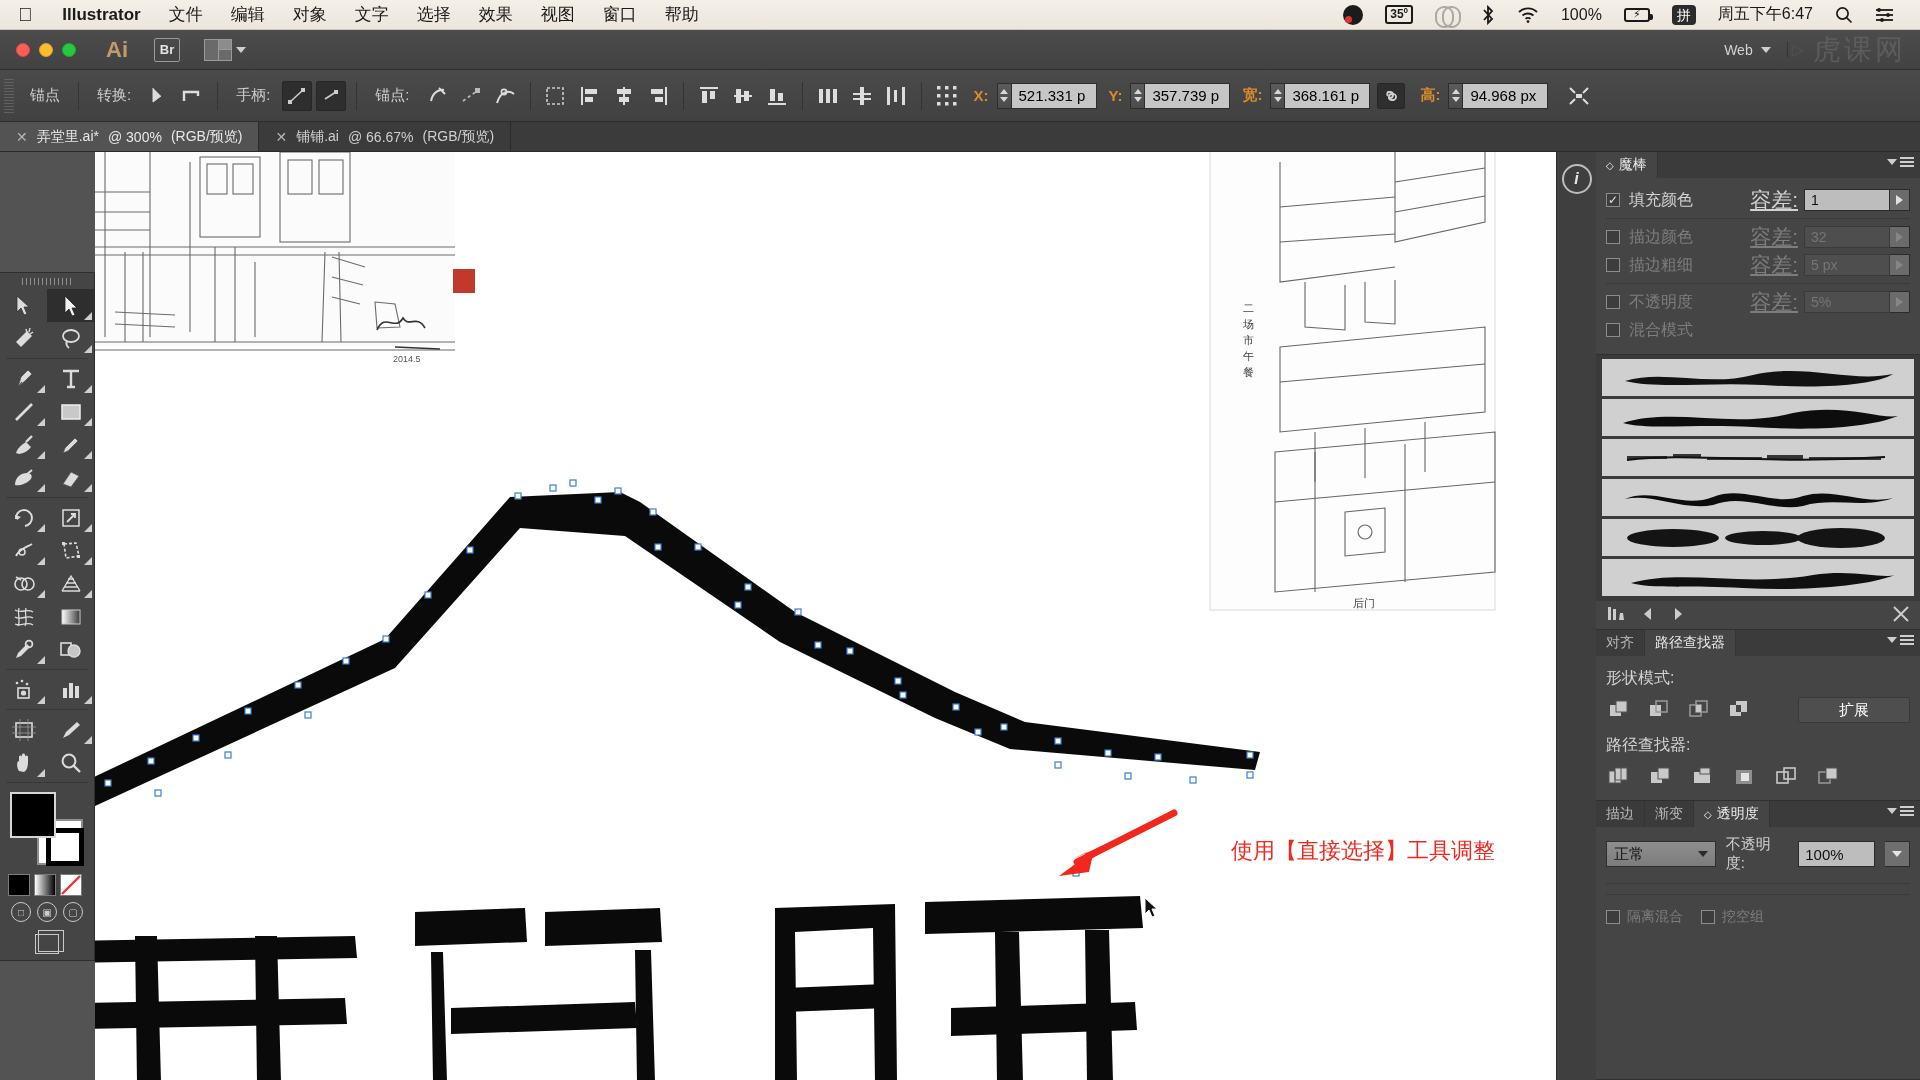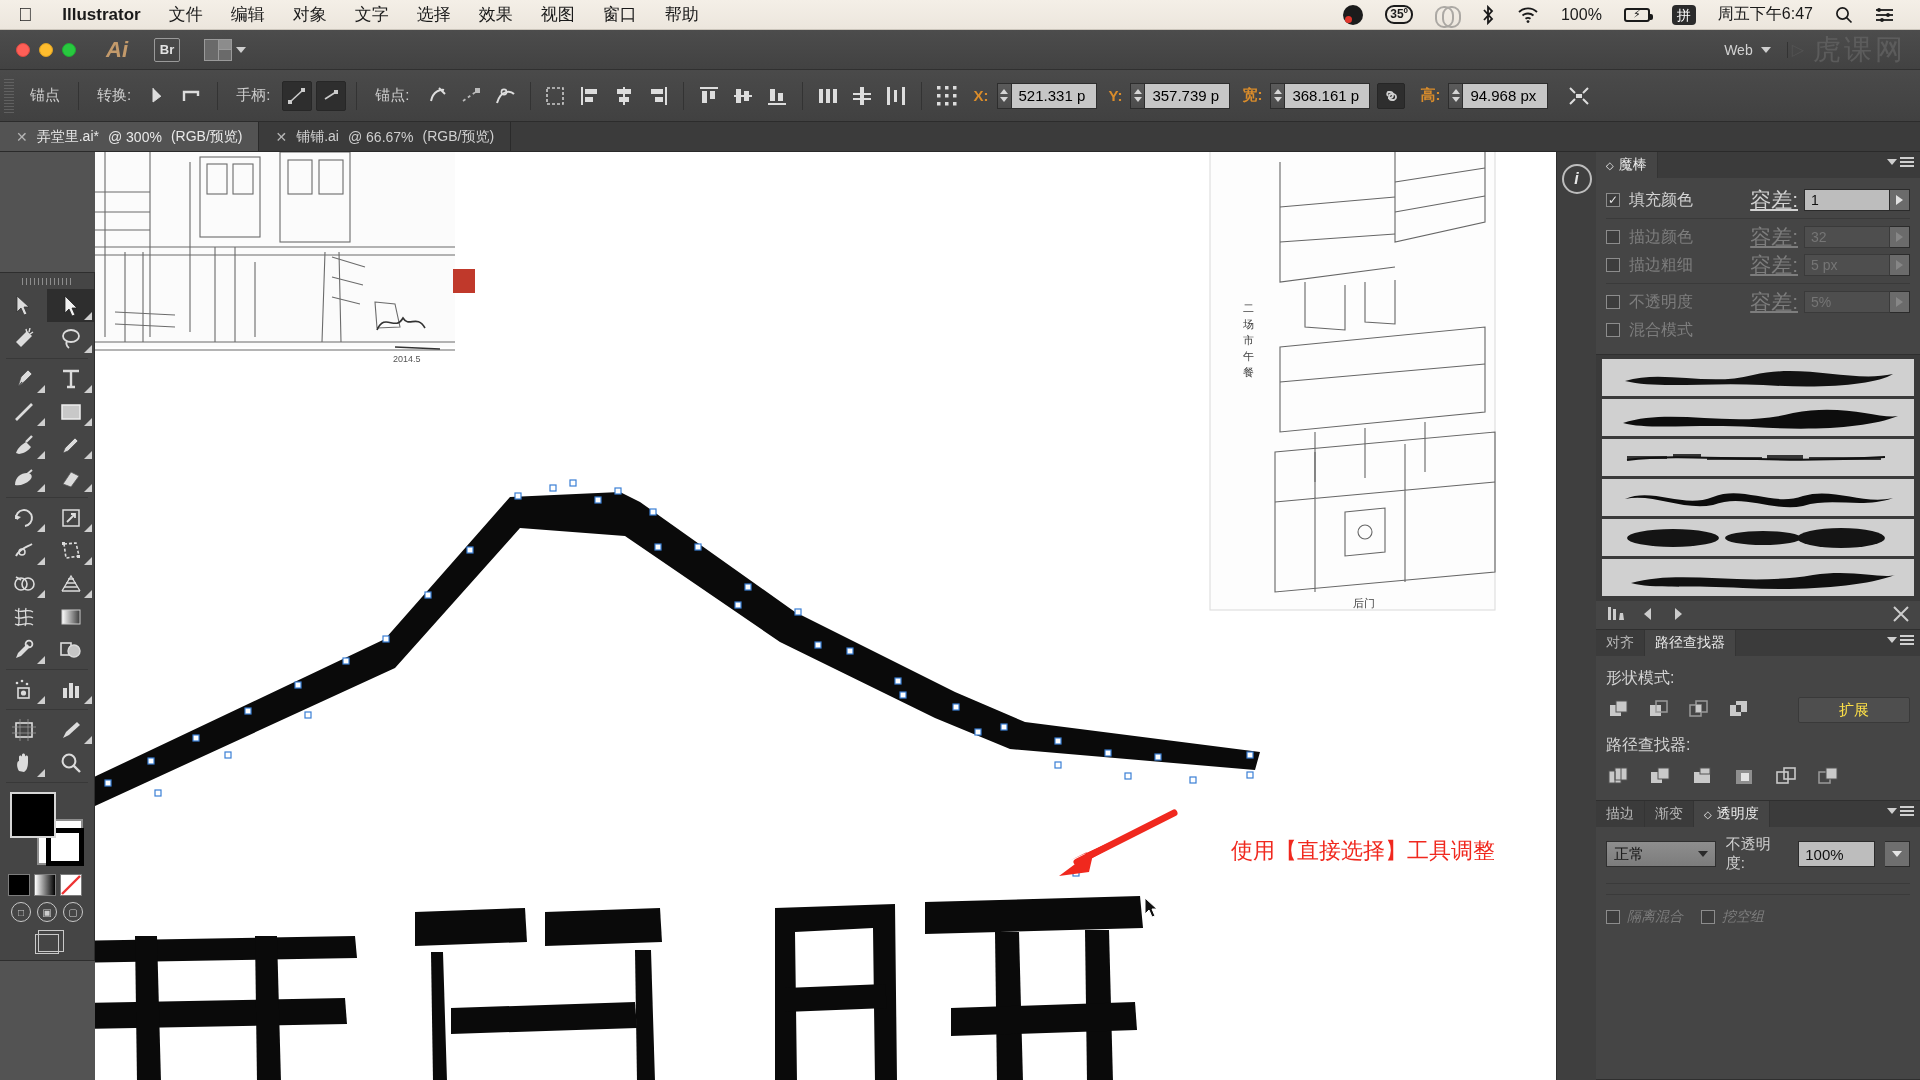--- a/index.html
+++ b/index.html
@@ -18,21 +18,21 @@
     border-bottom: 1px solid #cbc5bb;
     display:flex; align-items:center; font-size:17px; color:#1a1a1a;
   }
   .menubar .apple { margin:0 16px 0 18px; font-size:19px; line-height:1; }
   .menubar .mi { padding:0 14px; white-space:nowrap; }
   .menubar .mi.bold { font-weight:bold; }
   .menubar .spacer { flex:1; }
   .menubar .right { display:flex; align-items:center; gap:0px; padding-right:14px; }
   .menubar .right .ri { padding:0 11px; display:flex; align-items:center; white-space:nowrap; font-size:16px;}
   .badge-temp {
-    border:2px solid #1a1a1a; border-radius:9px; font-size:12px;
+    border:2px solid #1a1a1a; border-radius:3px; font-size:12px;
     padding:0px 3px; font-weight:bold; line-height:15px;
   }
   .pinyin {
     background:#2b2b2b; color:#fff; border-radius:4px; font-size:14px;
     padding:2px 5px; line-height:16px;
   }
   .cc-icon { width:24px; height:18px; position:relative; opacity:.45; }
   .cc-icon::before, .cc-icon::after{
     content:""; position:absolute; top:0; width:15px; height:18px;
     border:2.5px solid #5a5a5a; border-radius:9px/9px;
@@ -52,21 +52,21 @@
     position:absolute; left:0; top:30px; width:1920px; height:40px;
     background: linear-gradient(#4c4c4c,#424242);
     border-bottom:1px solid #303030;
     display:flex; align-items:center; color:#d2d2d2; font-size:14px;
   }
   .traffic { display:flex; gap:9px; padding:0 16px; }
   .tl { width:14px;height:14px;border-radius:50%; }
   .tl.r{background:#ff5f57;border:1px solid #dd4a42;}
   .tl.y{background:#ffbd2e;border:1px solid #dea123;}
   .tl.g{background:#28c93f;border:1px solid #1dae32;}
-  .ai-logo { color:#c39a6b; font-weight:bold; font-size:22px; font-style:italic; padding:0 26px 0 14px;}
+  .ai-logo { color:#c39a6b; font-weight:bold; font-size:22px; padding:0 26px 0 14px;}
   .sqbtn {
     border:1px solid #9a9a9a; color:#e2e2e2; font-size:13px; font-weight:bold;
     width:26px;height:24px; display:flex;align-items:center;justify-content:center;
     border-radius:2px; margin-right:24px;
   }
   .arrange {
     display:flex;align-items:center;gap:4px;
   }
   .arrange .box { width:28px;height:22px;border:1px solid #9a9a9a; display:flex; }
   .arrange .box .l{flex:1;border-right:1px solid #9a9a9a;background:#6a6a6a;}
@@ -241,21 +241,21 @@
     height:28px;display:flex;align-items:center;gap:14px;padding:0 10px;background:#454545;color:#cfcfcf;
   }
   .brushnav .grow{flex:1;}
 
   
   .pfttl{ font-size:16px; margin:4px 0 8px; }
   .pfrow{ display:flex; align-items:center; gap:14px; margin-bottom:4px; }
   .pfbtn{ width:26px;height:26px; display:flex;align-items:center;justify-content:center; }
   .expandbtn{
     margin-left:auto; width:112px;height:26px;background:#4e4e4e;border:1px solid #393939;
-    display:flex;align-items:center;justify-content:center;color:#fde047;font-size:15px;border-radius:2px;
+    display:flex;align-items:center;justify-content:center;color:#ffffff;font-size:15px;border-radius:2px;
   }
   .pfrow2{ display:flex; gap:16px; margin-top:4px; }
 
   
   .trrow{ display:flex; align-items:center; gap:10px; margin-bottom:10px; }
   .selbox{
     width:112px;height:26px;background:linear-gradient(#8e8e8e,#7c7c7c);border:1px solid #2f2f2f;
     display:flex;align-items:center;padding:0 7px;color:#141414;font-size:15px;position:relative;
   }
   .selbox .tri{position:absolute;right:7px;width:0;height:0;border-left:5px solid transparent;border-right:5px solid transparent;border-top:6px solid #2a2a2a;}
@@ -270,21 +270,21 @@
   .thumb2{ width:68px;height:64px;background:#4e4e4e;border:1px solid #6e6e6e;display:flex;align-items:center;justify-content:center;}
   .nosign{ width:38px;height:38px;border:4px solid #cfcfcf;border-radius:50%;position:relative;}
   .nosign::after{content:"";position:absolute;left:-3px;top:14px;width:42px;height:4px;background:#cfcfcf;transform:rotate(-45deg);}
   .maskcol{ display:flex;flex-direction:column;gap:7px;}
   .maskbtn{
     width:105px;height:27px;background:#555;border:1px solid #3a3a3a;border-radius:2px;
     display:flex;align-items:center;justify-content:center;color:#e8e8e8;font-size:15px;
   }
   .maskchk{ display:flex;align-items:center;gap:7px;color:#7d7d7d;font-size:14px;}
   .maskchk .cbx{margin-right:0;}
-  .bottomchk{ display:flex;gap:18px;padding-top:9px;color:#777;font-size:14px;align-items:center;font-style:italic;}
+  .bottomchk{ display:flex;gap:18px;padding-top:9px;color:#777;font-size:14px;align-items:center;}
   svg{ pointer-events:none; }
 </style>
 </head>
 <body>
 
 <div id="app">
 
   <div class="menubar">
     <span class="apple"></span>
     <span class="mi bold">Illustrator</span>

